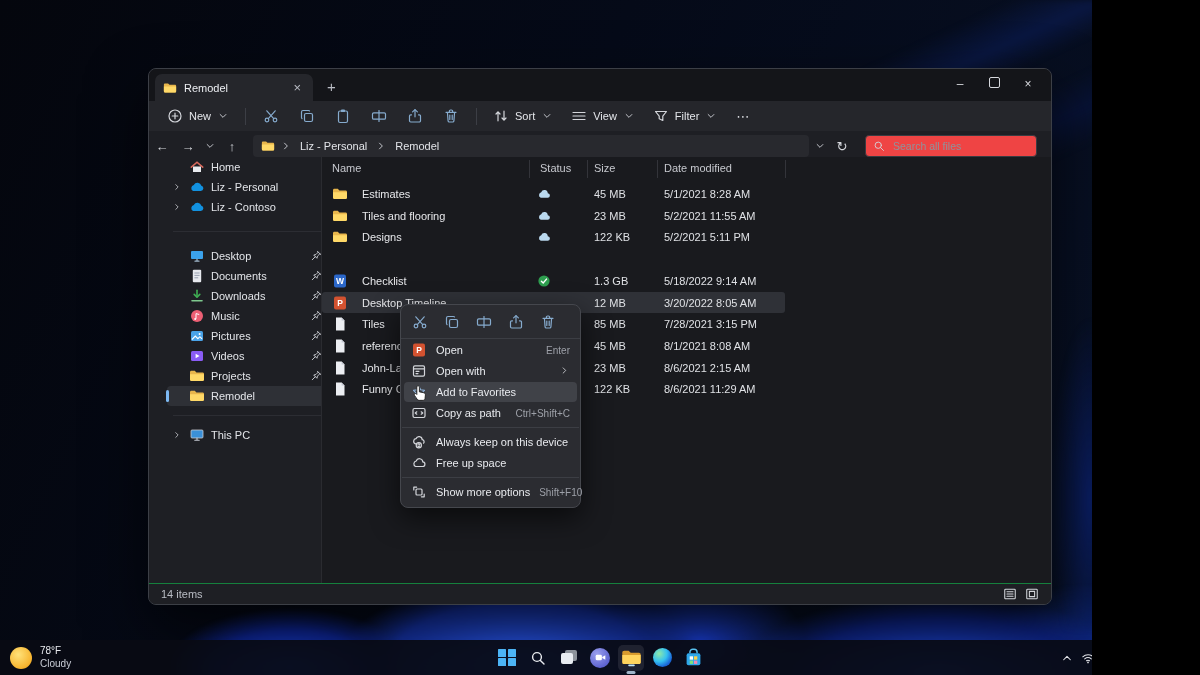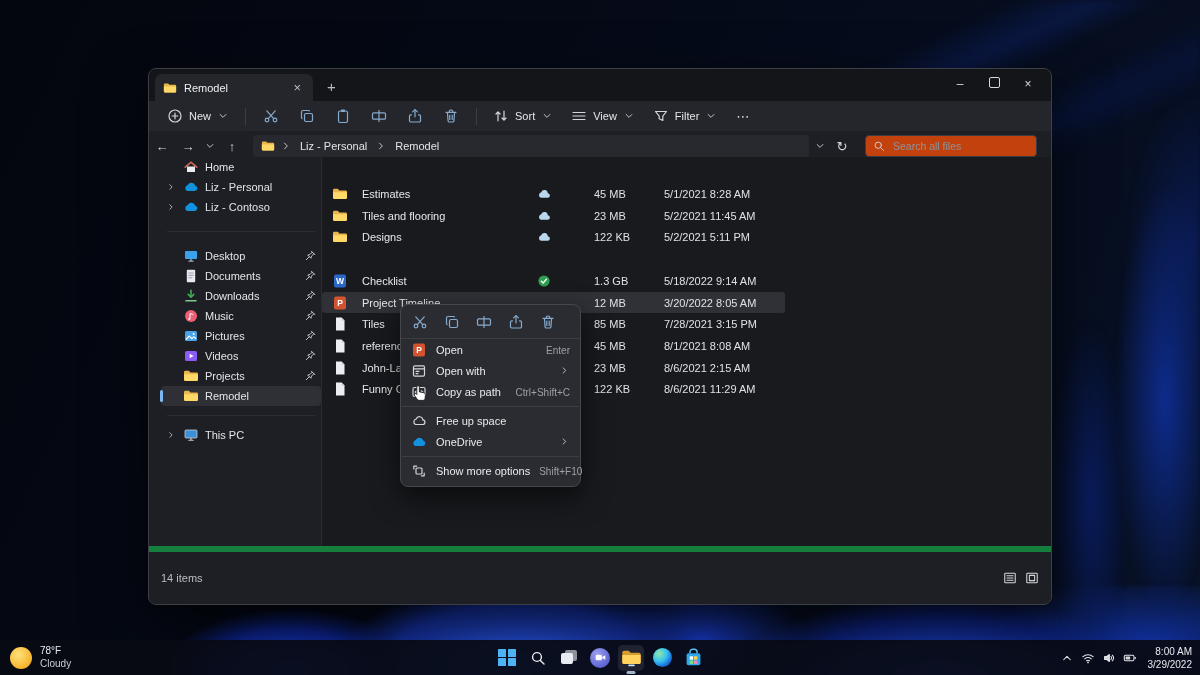--- a/index.html
+++ b/index.html
@@ -1,16 +1,16 @@
 <!DOCTYPE html>
 <html><head>
 <meta charset="utf-8">
 <style>
   html,body{margin:0;padding:0;background:#000;}
-  #screen{position:relative;width:1200px;height:675px;overflow:hidden;
+  #screen{position:relative;width:1092px;height:675px;overflow:hidden;
     font-family:"Liberation Sans","DejaVu Sans",sans-serif;font-size:11px;color:#e8eaee;
     background:linear-gradient(115deg,#04060d 0%,#050a18 45%,#081126 100%);}
   
   .bloom{position:absolute;pointer-events:none;}
   #bloomBottom{left:140px;top:586px;width:1065px;height:92px;filter:blur(1.5px);
     background:
       radial-gradient(ellipse 170px 80px at 150px 80px,#1c45dd 0%,#0d2490 45%,transparent 72%),
       radial-gradient(ellipse 230px 95px at 380px 70px,#2a5af0 0%,#14309f 55%,transparent 78%),
       radial-gradient(ellipse 150px 90px at 560px 55px,#1a3ed2 0%,transparent 70%),
       radial-gradient(ellipse 250px 95px at 800px 85px,#2150e8 0%,#0d2280 55%,transparent 80%),
@@ -42,26 +42,26 @@
   .i14{width:14px;height:14px;display:inline-flex;flex:none;}
   .i12{width:12px;height:12px;display:inline-flex;flex:none;}
   .i16 svg,.i14 svg,.i12 svg{width:100%;height:100%;}
   .tg{font-size:13px;line-height:1;color:#d4d6db;}
   .addressbar{position:absolute;left:0;top:62px;right:0;height:30px;background:#1e1f24;display:flex;align-items:center;}
   .nav-ico{width:26px;text-align:center;color:#d4d6db;font-size:13px;}
   .nav-chev{width:18px;display:flex;justify-content:center;}
   .crumbbox{margin-left:8px;width:556px;height:22px;background:#28292e;border-radius:4px;display:flex;align-items:center;padding:0 8px;gap:5px;box-sizing:border-box;}
   .crumb{color:#e2e4e8;padding:1px 3px;}
   .addr-extra{display:flex;align-items:center;margin-left:2px;}
-  .searchbox{margin-left:10px;width:172px;height:22px;background:#c2410c;border:1px solid #3a3b41;border-radius:4px;
+  .searchbox{margin-left:10px;width:172px;height:22px;background:#ef4444;border:1px solid #3a3b41;border-radius:4px;
     display:flex;align-items:center;padding:0 7px;gap:6px;box-sizing:border-box;}
   .searchbox input{background:transparent;border:none;outline:none;color:#e8eaee;font-size:10.5px;width:100%;font-family:inherit;}
   .searchbox input::placeholder{color:#8f939c;}
   
-  .sidebar{position:absolute;left:6px;top:88px;width:172px;bottom:20px;padding-top:0;}
+  .sidebar{position:absolute;left:12px;top:88px;width:172px;bottom:20px;padding-top:0;}
   .sb-item{position:relative;height:20px;display:flex;align-items:center;margin:0 6px;padding:0 4px;border-radius:4px;gap:6px;}
   .sb-item.sel{background:#2e3036;}
   .sb-item.sel::before{content:"";position:absolute;left:-1px;top:4px;width:3px;height:12px;border-radius:2px;background:#7cb8f2;}
   .sb-chev{width:12px;display:flex;justify-content:center;flex:none;}
   .sb-label{flex:1;color:#e2e4e8;white-space:nowrap;overflow:hidden;}
   .sb-pin{width:14px;height:14px;flex:none;}
   .sb-sep{height:1px;background:#2c2d33;margin:14px 12px;}
   .sb-sep.s2{margin:9px 12px;}
   
   .filearea{position:absolute;left:172px;top:88px;right:0;bottom:20px;background:#191a1e;border-left:1px solid #2a2b30;}
@@ -69,22 +69,22 @@
   .col{position:absolute;top:5px;}
   .col-line{position:absolute;top:3px;width:1px;height:18px;background:#33343a;}
   .rows{position:absolute;left:0;top:26px;right:0;bottom:0;}
   .frow{position:absolute;left:0;height:21px;width:463px;display:flex;align-items:center;border-radius:3px;}
   .frow.sel{background:#2f3137;}
   .frow .i16{position:absolute;left:10px;}
   .fname{position:absolute;left:40px;white-space:nowrap;color:#e6e7ea;}
   .fstatus{position:absolute;left:214px;width:16px;height:16px;}
   .fsize{position:absolute;left:272px;color:#dfe1e5;}
   .fdate{position:absolute;left:342px;color:#dfe1e5;white-space:nowrap;}
-  .statusbar{position:absolute;left:0;right:0;bottom:0;height:20px;background:#1e1f24;border-top:6px solid #15803d;
-    display:flex;align-items:center;padding:16px 12px;color:#b9bcc4;}
+  .statusbar{position:absolute;left:0;right:0;bottom:0;height:20px;background:#1e1f24;border-top:1px solid #15803d;
+    display:flex;align-items:center;padding:0 12px;color:#b9bcc4;}
   .sb-views{margin-left:auto;display:flex;gap:8px;}
   
   #ctxmenu{position:absolute;left:400px;top:304px;width:181px;background:#2b2c31;border:1px solid #45474d;border-radius:8px;
     box-shadow:0 10px 28px rgba(0,0,0,.6);z-index:50;padding:3px 0 4px;box-sizing:border-box;}
   .qrow{display:flex;align-items:center;padding:4px 8px 6px;gap:10px;border-bottom:1px solid #3c3e44;}
   .qbtn{width:22px;height:20px;display:flex;align-items:center;justify-content:center;border-radius:4px;}
   .mi{position:relative;height:20px;display:flex;align-items:center;margin:1px 3px;padding:0 7px;border-radius:4px;gap:9px;}
   .mi.hov{background:#404248;}
   .mi .lbl{flex:1;color:#e8eaee;white-space:nowrap;}
   .mi .sc{color:#9da0a8;font-size:10px;}
@@ -477,20 +477,30 @@
               <rect x="2" y="3" width="12" height="8" rx="1" fill="none" stroke="#c6cad2" stroke-width=".8"></rect>
               <path d="M5.8 13.2h4.4M8 11v2.2" stroke="#c6cad2" stroke-width="1.1" stroke-linecap="round"></path>
             </svg>
           </span>
       <span class="sb-label" data-interactable="false">This PC</span>
 
     </div>
       </div>
 
     <div class="filearea" data-interactable="false">
+      <div class="cols" id="cols" data-interactable="false">
+          <span class="col" style="left:10px" data-interactable="true">Name</span>
+          <span class="col" style="left:218px" data-interactable="true">Status</span>
+          <span class="col" style="left:272px" data-interactable="true">Size</span>
+          <span class="col" style="left:342px" data-interactable="true">Date modified</span>
+          <span class="col-line" style="left:207px" data-interactable="true"></span>
+          <span class="col-line" style="left:265px" data-interactable="true"></span>
+          <span class="col-line" style="left:335px" data-interactable="true"></span>
+          <span class="col-line" style="left:463px" data-interactable="true"></span>
+        </div>
       <div class="rows" id="rows" data-interactable="false">
           <div class="frow" style="top:0px" data-interactable="true">
       <span class="i16" data-interactable="false">
               <svg viewBox="0 0 16 16">
                 <path d="M1 4.2c0-.8.6-1.4 1.4-1.4h3.4l1.6 1.6h6.2c.8 0 1.4.6 1.4 1.4v5.8c0 .8-.6 1.4-1.4 1.4H2.4A1.4 1.4 0 0 1 1 11.6z" fill="#e8b64c"></path>
                 <path d="M1 6.2h14v5.4c0 .8-.6 1.4-1.4 1.4H2.4A1.4 1.4 0 0 1 1 11.6z" fill="#ffd968"></path>
               </svg>
             </span>
       <span class="fname" data-interactable="false">Estimates</span>
       <span class="fstatus" data-interactable="false"><svg viewBox="0 0 16 16">
@@ -504,21 +514,21 @@
               <svg viewBox="0 0 16 16">
                 <path d="M1 4.2c0-.8.6-1.4 1.4-1.4h3.4l1.6 1.6h6.2c.8 0 1.4.6 1.4 1.4v5.8c0 .8-.6 1.4-1.4 1.4H2.4A1.4 1.4 0 0 1 1 11.6z" fill="#e8b64c"></path>
                 <path d="M1 6.2h14v5.4c0 .8-.6 1.4-1.4 1.4H2.4A1.4 1.4 0 0 1 1 11.6z" fill="#ffd968"></path>
               </svg>
             </span>
       <span class="fname" data-interactable="false">Tiles and flooring</span>
       <span class="fstatus" data-interactable="false"><svg viewBox="0 0 16 16">
                 <path d="M4.8 11.8h6.6a2.3 2.3 0 0 0 .4-4.6 3.4 3.4 0 0 0-6.6-.9 2.9 2.9 0 0 0-.4 5.5z" fill="#b9d8ee"></path>
               </svg></span>
       <span class="fsize" data-interactable="false">23 MB</span>
-      <span class="fdate" data-interactable="false">5/2/2021 11:45 AM</span>
+      <span class="fdate" data-interactable="false">5/2/2021 11:55 AM</span>
     </div>
           <div class="frow" style="top:43px" data-interactable="true">
       <span class="i16" data-interactable="false">
               <svg viewBox="0 0 16 16">
                 <path d="M1 4.2c0-.8.6-1.4 1.4-1.4h3.4l1.6 1.6h6.2c.8 0 1.4.6 1.4 1.4v5.8c0 .8-.6 1.4-1.4 1.4H2.4A1.4 1.4 0 0 1 1 11.6z" fill="#e8b64c"></path>
                 <path d="M1 6.2h14v5.4c0 .8-.6 1.4-1.4 1.4H2.4A1.4 1.4 0 0 1 1 11.6z" fill="#ffd968"></path>
               </svg>
             </span>
       <span class="fname" data-interactable="false">Designs</span>
       <span class="fstatus" data-interactable="false"><svg viewBox="0 0 16 16">
@@ -542,21 +552,21 @@
       <span class="fsize" data-interactable="false">1.3 GB</span>
       <span class="fdate" data-interactable="false">5/18/2022 9:14 AM</span>
     </div>
           <div class="frow sel" style="top:109px" data-interactable="true">
       <span class="i16" data-interactable="false">
               <svg viewBox="0 0 16 16">
                 <rect x="2" y="1.5" width="12" height="13" rx="2" fill="#d35230"></rect>
                 <text x="8" y="11.3" font-size="8.5" font-weight="bold" fill="#fff" text-anchor="middle" font-family="sans-serif">P</text>
               </svg>
             </span>
-      <span class="fname" data-interactable="false">Project Timeline</span>
+      <span class="fname" data-interactable="false">Desktop Timeline</span>
       <span class="fstatus" data-interactable="false"></span>
       <span class="fsize" data-interactable="false">12 MB</span>
       <span class="fdate" data-interactable="false">3/20/2022 8:05 AM</span>
     </div>
           <div class="frow" style="top:130px" data-interactable="true">
       <span class="i16" data-interactable="false">
               <svg viewBox="0 0 16 16">
                 <path d="M4 1.5h5.6L12.5 4.6V14.5H4z" fill="#eceef2"></path>
                 <path d="M9.6 1.5v3.1h2.9" fill="#c3c7d1"></path>
               </svg>
@@ -686,52 +696,60 @@
             <rect x="2.5" y="2.8" width="11" height="10.4" rx="1.4"></rect>
             <path d="M2.5 5.8h11M5 8.3h3M5 10.6h2"></path>
           </svg>
         </span>
       <span class="lbl" data-interactable="false">Open with</span>
 
       <span class="sub" data-interactable="false"><svg width="11" height="11" viewBox="0 0 16 16" fill="none" stroke="#d4d6db" stroke-width="1.2" stroke-linecap="round" stroke-linejoin="round">
             <path d="M6 4.2l3.8 3.8L6 11.8"></path>
           </svg></span>
     </div>
+      <div class="mi hov" data-interactable="true">
+      <span class="i16" data-interactable="false">
+          <svg viewBox="0 0 16 16">
+            <path d="M8 2.4l1.7 3.4 3.8.6-2.8 2.7.7 3.8L8 11.1l-3.4 1.8.7-3.8-2.8-2.7 3.8-.6z" fill="none" stroke="#8fb3d9" stroke-width="1.1" stroke-linejoin="round"></path>
+          </svg>
+        </span>
+      <span class="lbl" data-interactable="false">Add to Favorites</span>
+
+    </div>
       <div class="mi" data-interactable="true">
       <span class="i16" data-interactable="false">
           <svg viewBox="0 0 16 16" fill="none" stroke="#d4d6db" stroke-width="1.2" stroke-linecap="round" stroke-linejoin="round">
             <rect x="2" y="3.5" width="12" height="9" rx="1.4"></rect>
             <path d="M5.8 6.8L4.2 8l1.6 1.2M10.2 6.8L11.8 8l-1.6 1.2"></path>
           </svg>
         </span>
       <span class="lbl" data-interactable="false">Copy as path</span>
       <span class="sc" data-interactable="false">Ctrl+Shift+C</span>
 
     </div>
       <div class="m-sep" data-interactable="false"></div>
       <div class="mi" data-interactable="true">
       <span class="i16" data-interactable="false">
           <svg viewBox="0 0 16 16" fill="none" stroke="#d4d6db" stroke-width="1.2" stroke-linecap="round" stroke-linejoin="round">
+            <path d="M4.6 9.8a2.6 2.6 0 0 1 .4-5.1 3.2 3.2 0 0 1 6.2.9 2.2 2.2 0 0 1 1.4 3.6"></path>
+            <circle cx="7.8" cy="11.2" r="2.6"></circle>
+            <path d="M7 10.4l.8-.8.8.8M8.6 12l-.8.8-.8-.8"></path>
+          </svg>
+        </span>
+      <span class="lbl" data-interactable="false">Always keep on this device</span>
+
+    </div>
+      <div class="mi" data-interactable="true">
+      <span class="i16" data-interactable="false">
+          <svg viewBox="0 0 16 16" fill="none" stroke="#d4d6db" stroke-width="1.2" stroke-linecap="round" stroke-linejoin="round">
             <path d="M4.6 11.5h6.8a2.3 2.3 0 0 0 .4-4.6 3.4 3.4 0 0 0-6.6-.9 2.9 2.9 0 0 0-.6 5.5z"></path>
           </svg>
         </span>
       <span class="lbl" data-interactable="false">Free up space</span>
 
-    </div>
-      <div class="mi" data-interactable="true">
-      <span class="i16" data-interactable="false">
-          <svg viewBox="0 0 16 16">
-            <path d="M4 12h7.8a2.7 2.7 0 0 0 .6-5.3A4.1 4.1 0 0 0 4.8 5.9 3.3 3.3 0 0 0 4 12z" fill="#1291df"></path>
-          </svg>
-        </span>
-      <span class="lbl" data-interactable="false">OneDrive</span>
-
-      <span class="sub" data-interactable="false"><svg width="11" height="11" viewBox="0 0 16 16" fill="none" stroke="#d4d6db" stroke-width="1.2" stroke-linecap="round" stroke-linejoin="round">
-            <path d="M6 4.2l3.8 3.8L6 11.8"></path>
-          </svg></span>
     </div>
       <div class="m-sep" data-interactable="false"></div>
       <div class="mi" data-interactable="true">
       <span class="i16" data-interactable="false">
           <svg viewBox="0 0 16 16" fill="none" stroke="#d4d6db" stroke-width="1.2" stroke-linecap="round" stroke-linejoin="round">
             <path d="M2.8 6V3.2h2.8M13.2 10v2.8h-2.8"></path>
             <rect x="5" y="5" width="6" height="6" rx="1"></rect>
           </svg>
         </span>
       <span class="lbl" data-interactable="false">Show more options</span>

